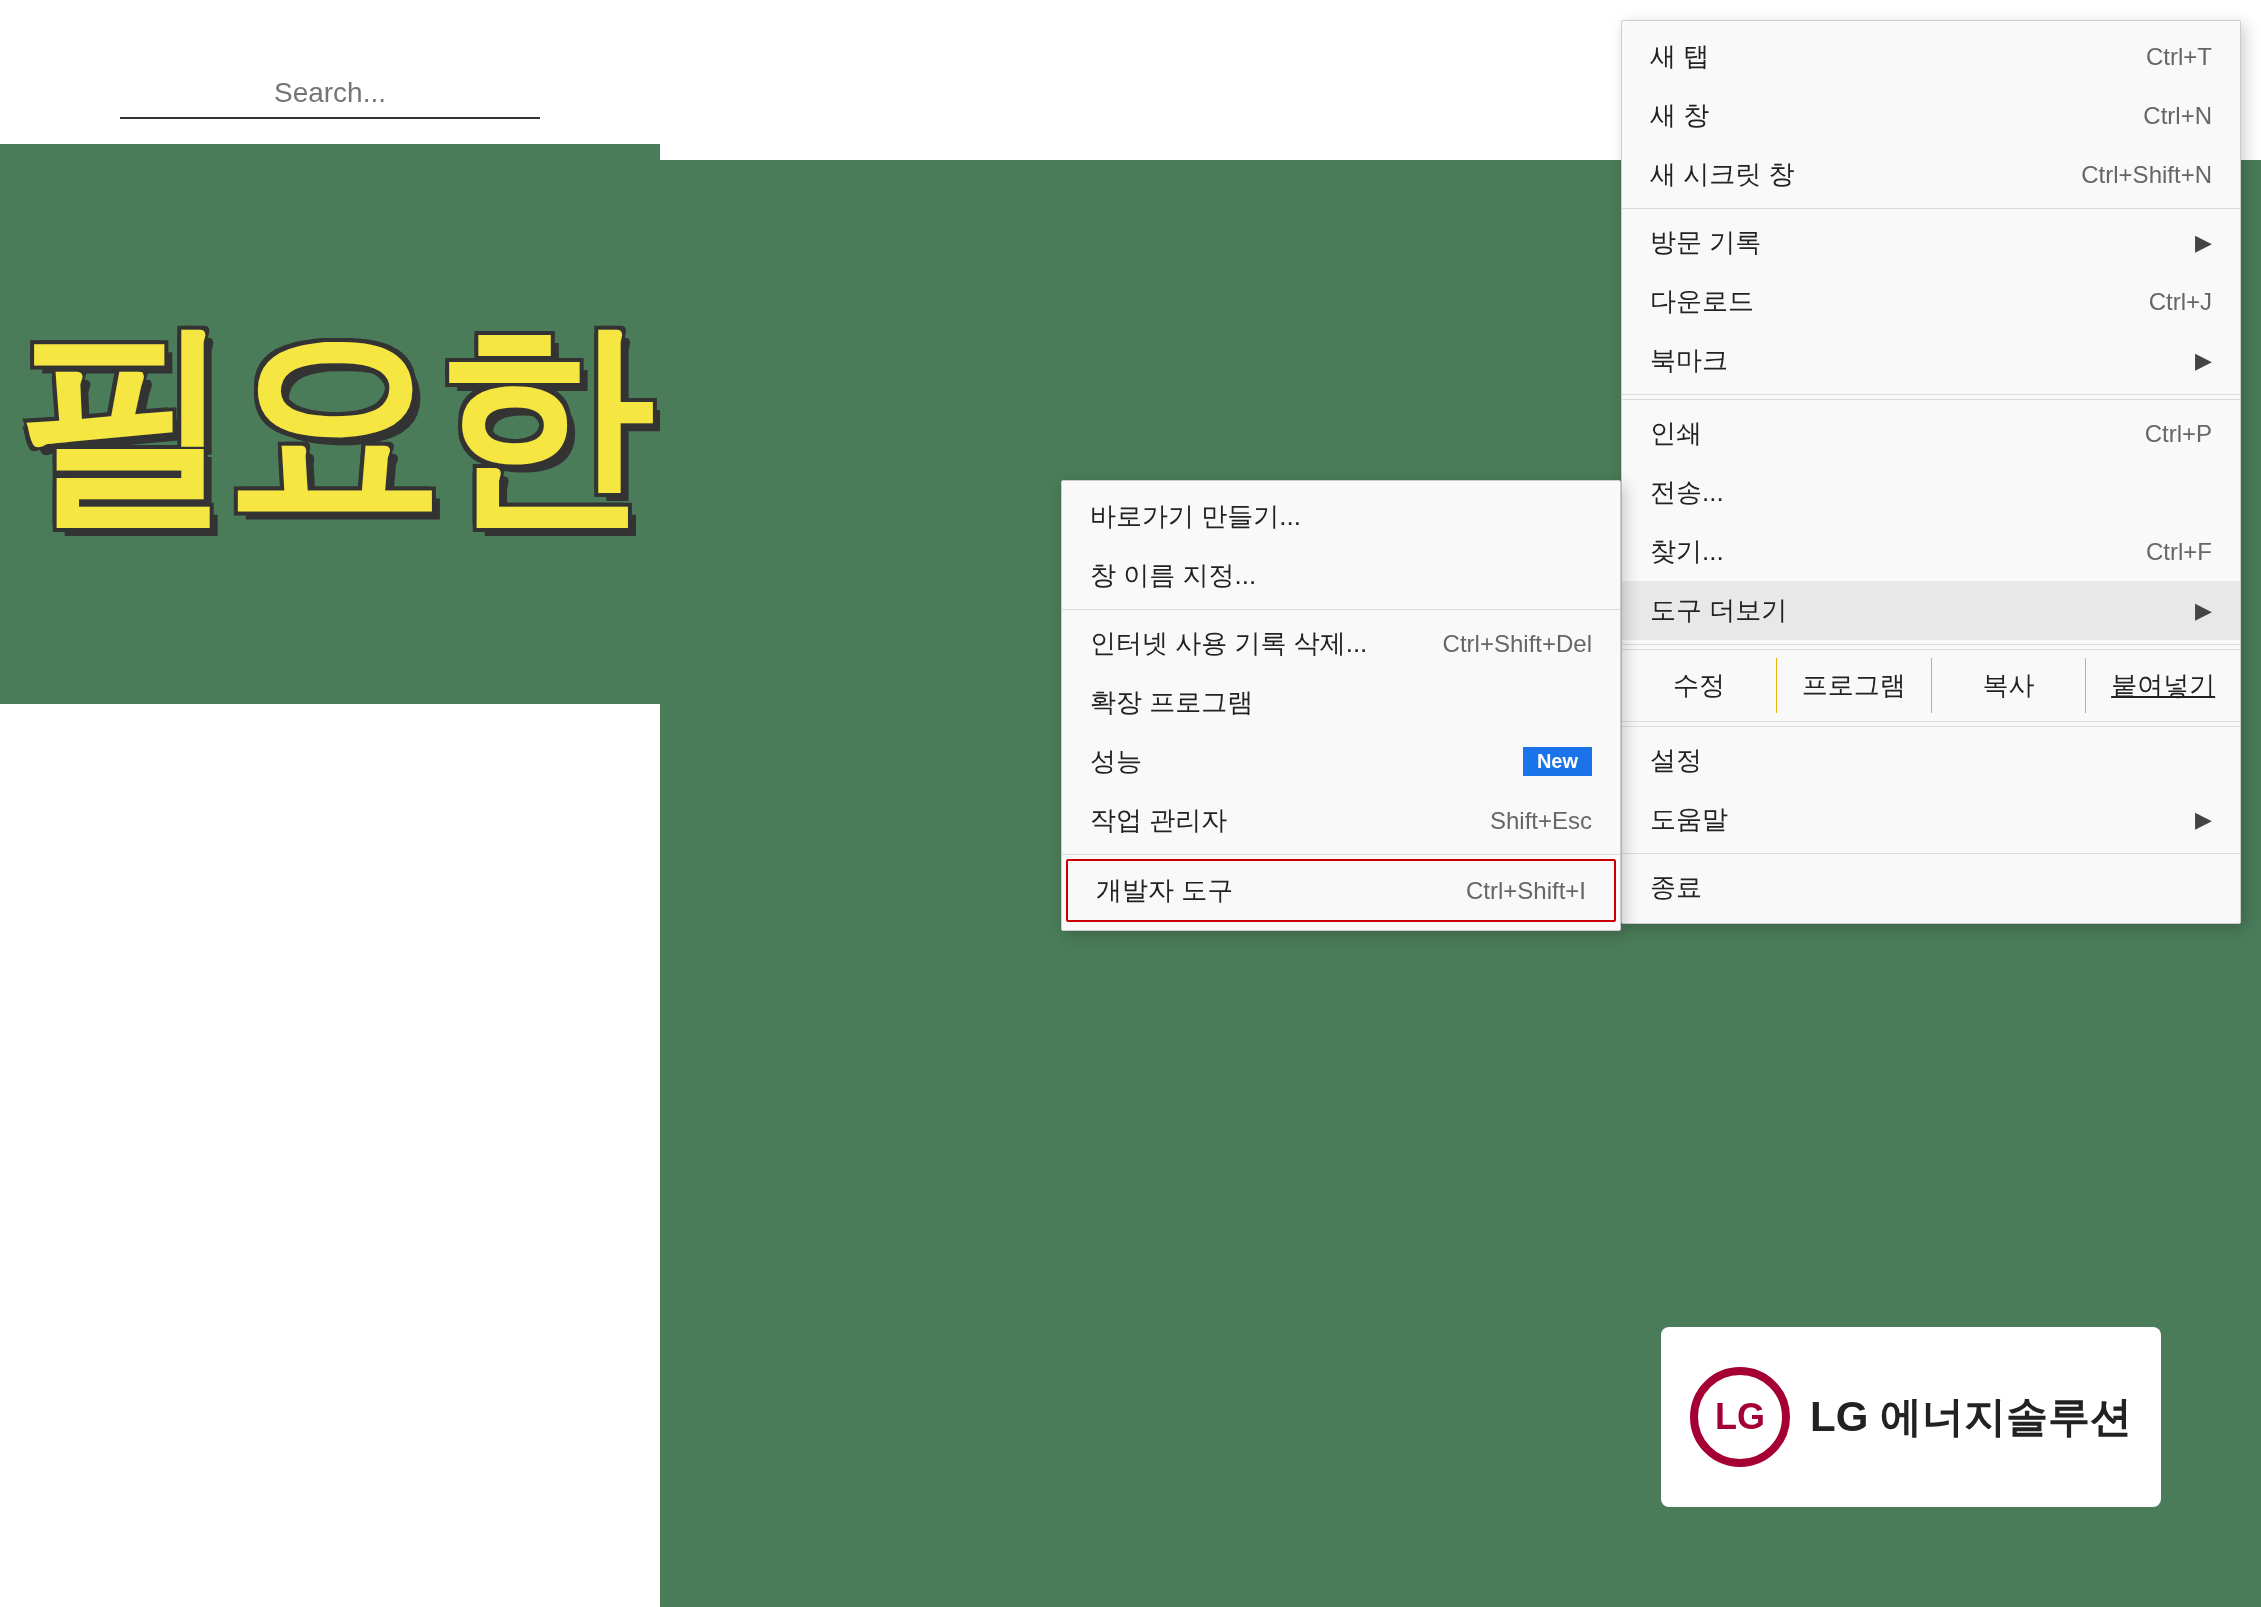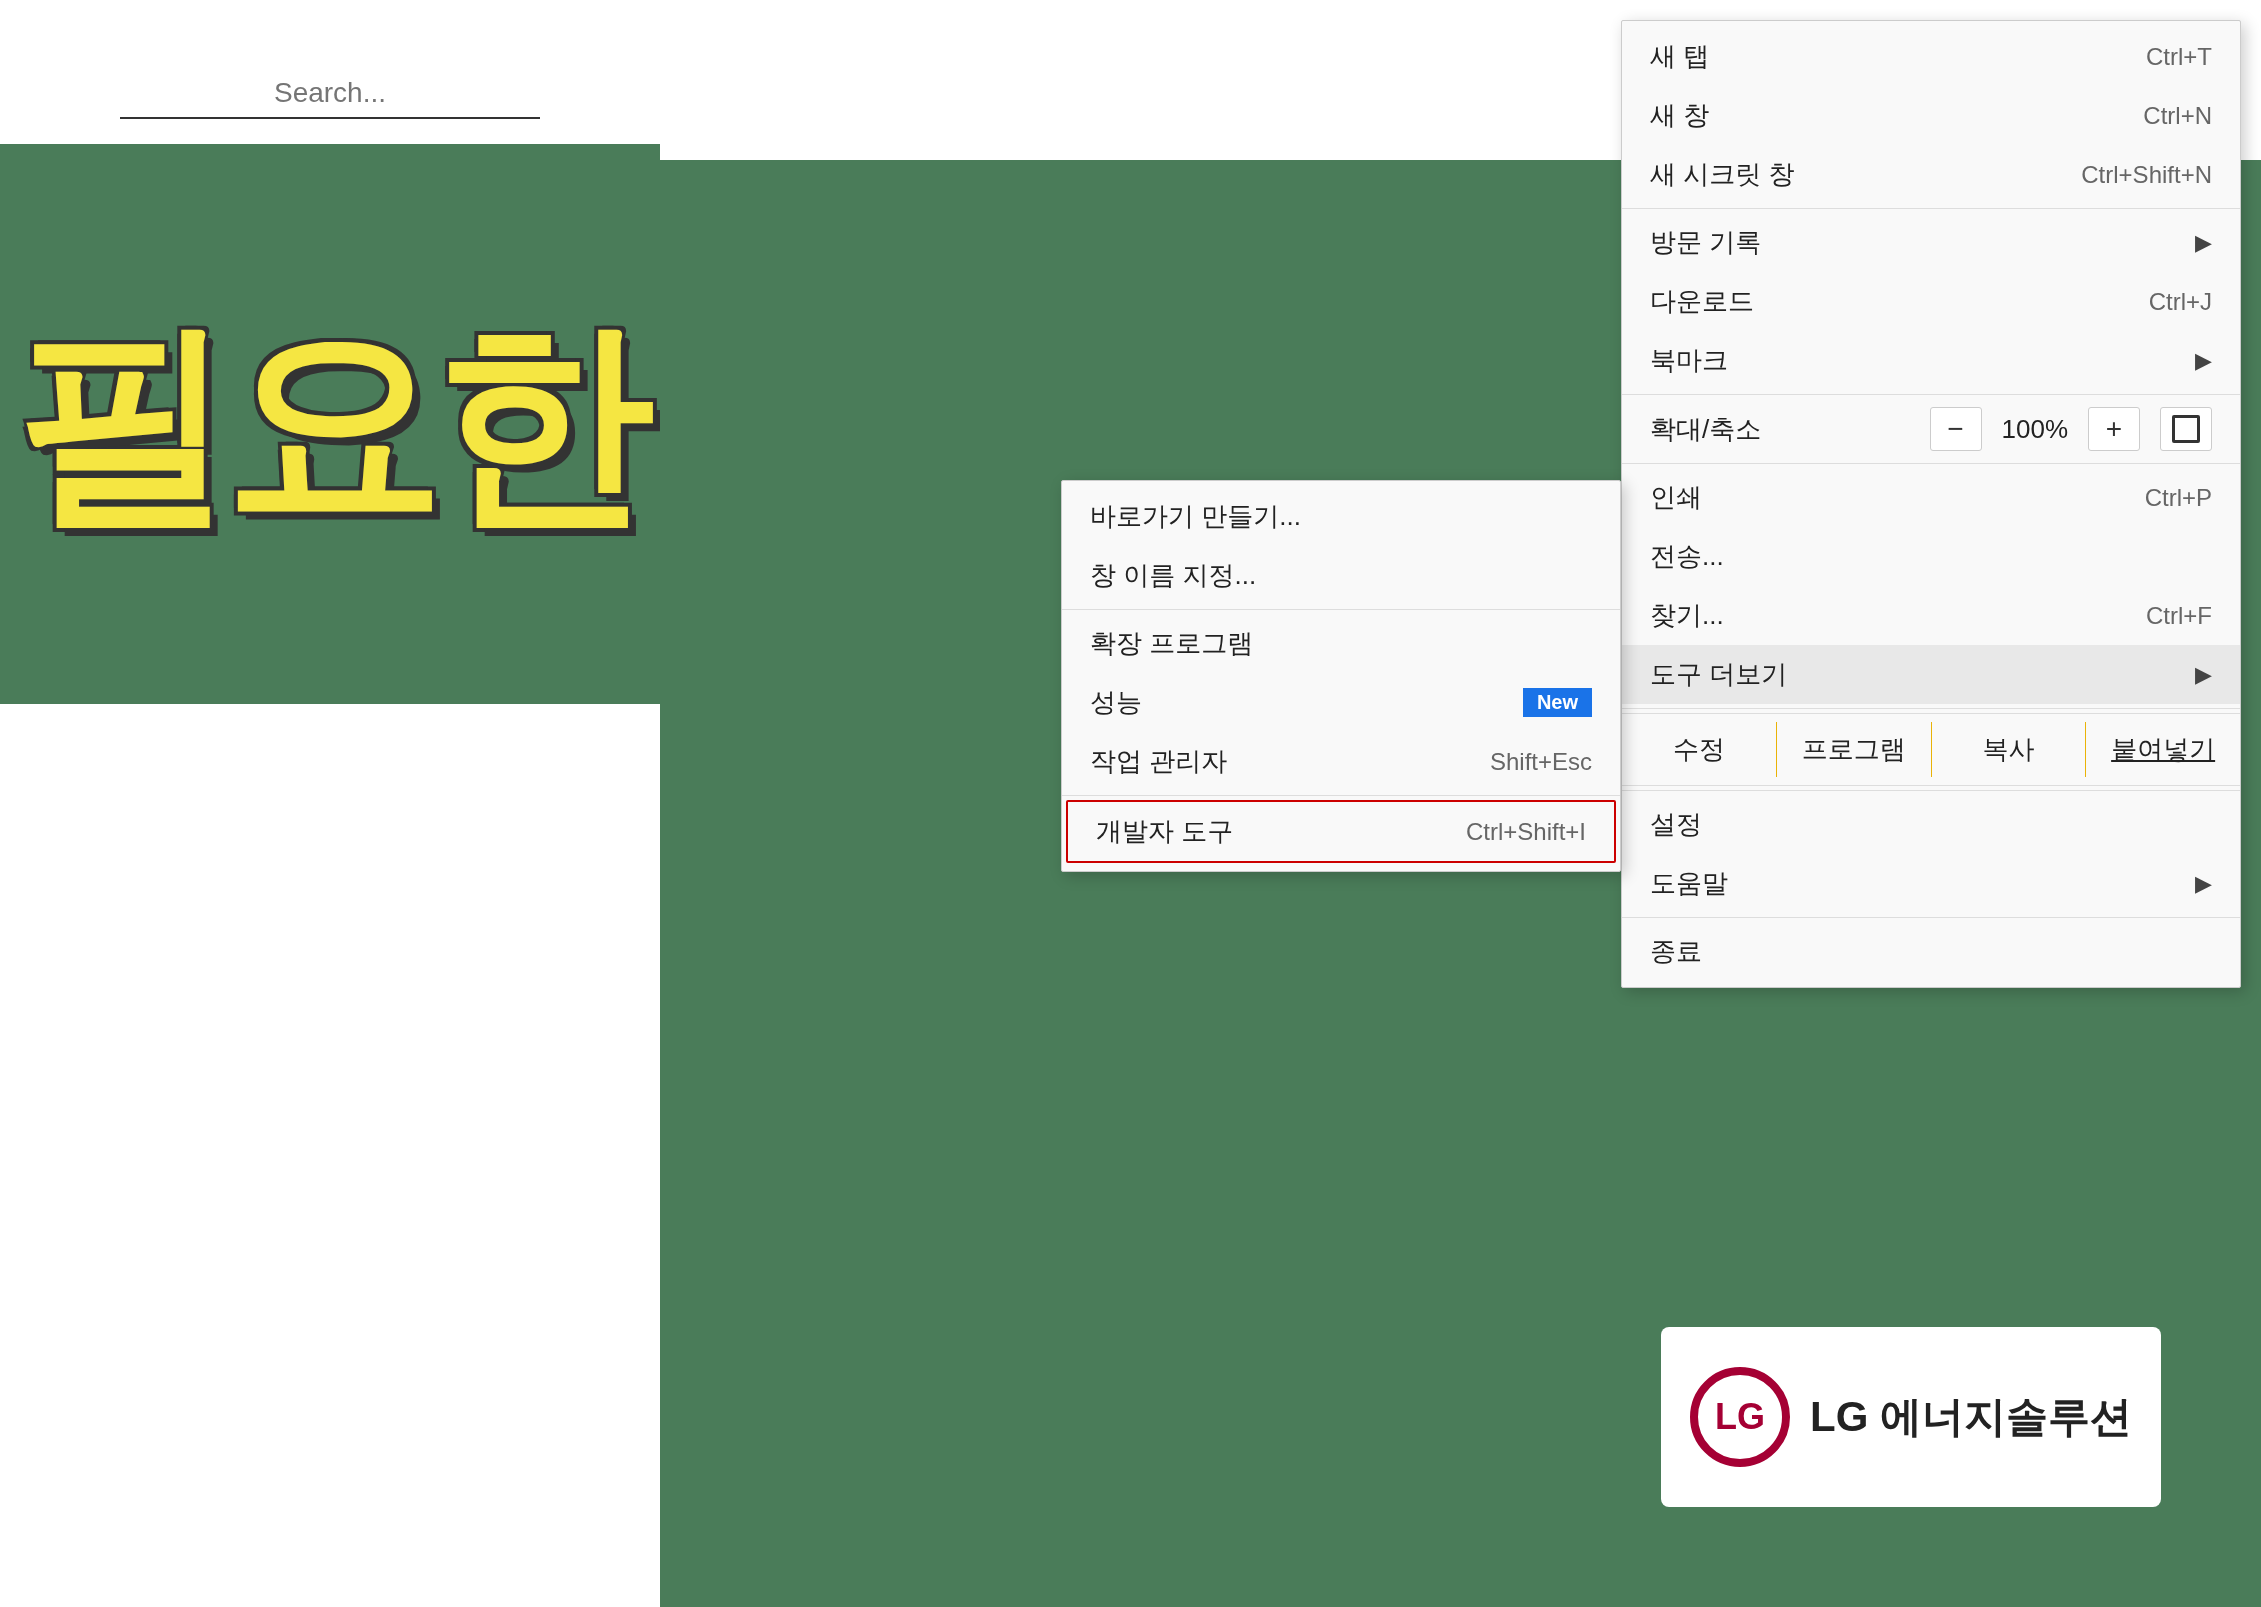--- a/index.html
+++ b/index.html
@@ -325,20 +325,24 @@
   <div class="menu-item">
     <span class="menu-item-label">바로가기 만들기...</span>
   </div>
 
   <div class="menu-item">
     <span class="menu-item-label">창 이름 지정...</span>
   </div>
 
   <div class="menu-divider"></div>
 
+  <div class="menu-item">
+    <span class="menu-item-label">인터넷 사용 기록 삭제...</span>
+    <span class="menu-shortcut">Ctrl+Shift+Del</span>
+  </div>
 
   <div class="menu-item">
     <span class="menu-item-label">확장 프로그램</span>
   </div>
 
   <div class="menu-item">
     <span class="menu-item-label">성능</span>
     <span class="new-badge">New</span>
   </div>
 
@@ -385,31 +389,20 @@
     <span class="menu-shortcut">Ctrl+J</span>
   </div>
 
   <div class="menu-item">
     <span class="menu-item-label">북마크</span>
     <span class="menu-arrow">▶</span>
   </div>
 
   <div class="menu-divider"></div>
 
-  <div class="zoom-row">
-    <span class="zoom-label">확대/축소</span>
-    <div class="zoom-controls">
-      <button class="zoom-btn">−</button>
-      <span class="zoom-value">100%</span>
-      <button class="zoom-btn">+</button>
-    </div>
-    <div class="fullscreen-btn">
-      <div class="fullscreen-icon"></div>
-    </div>
-  </div>
 
   <div class="menu-divider"></div>
 
   <div class="menu-item">
     <span class="menu-item-label">인쇄</span>
     <span class="menu-shortcut">Ctrl+P</span>
   </div>
 
   <div class="menu-item">
     <span class="menu-item-label">전송...</span>

